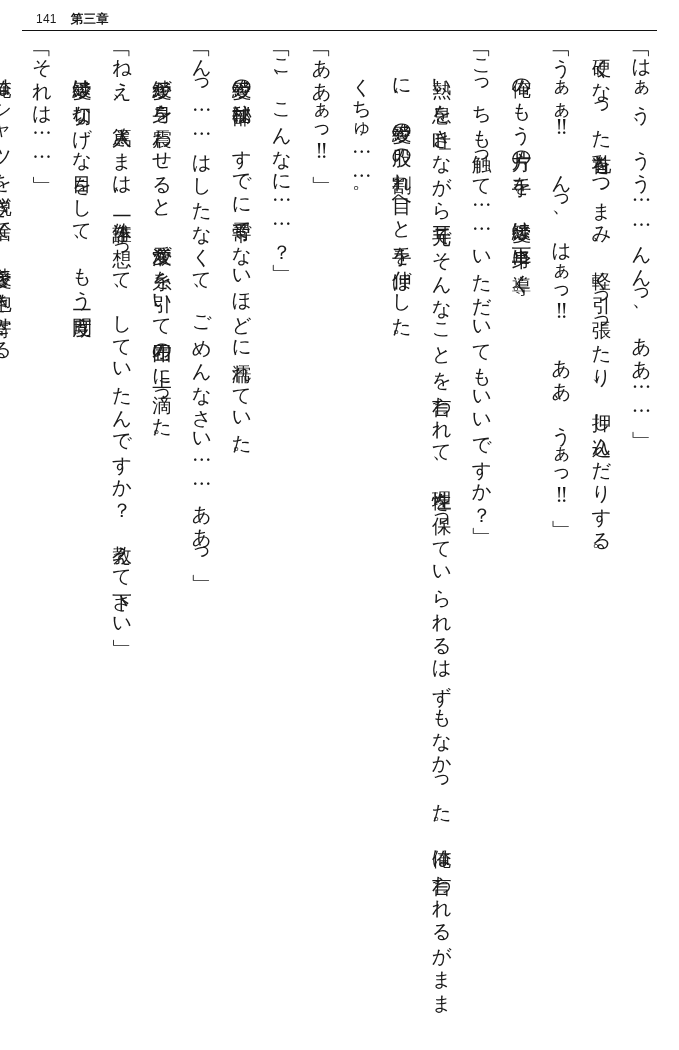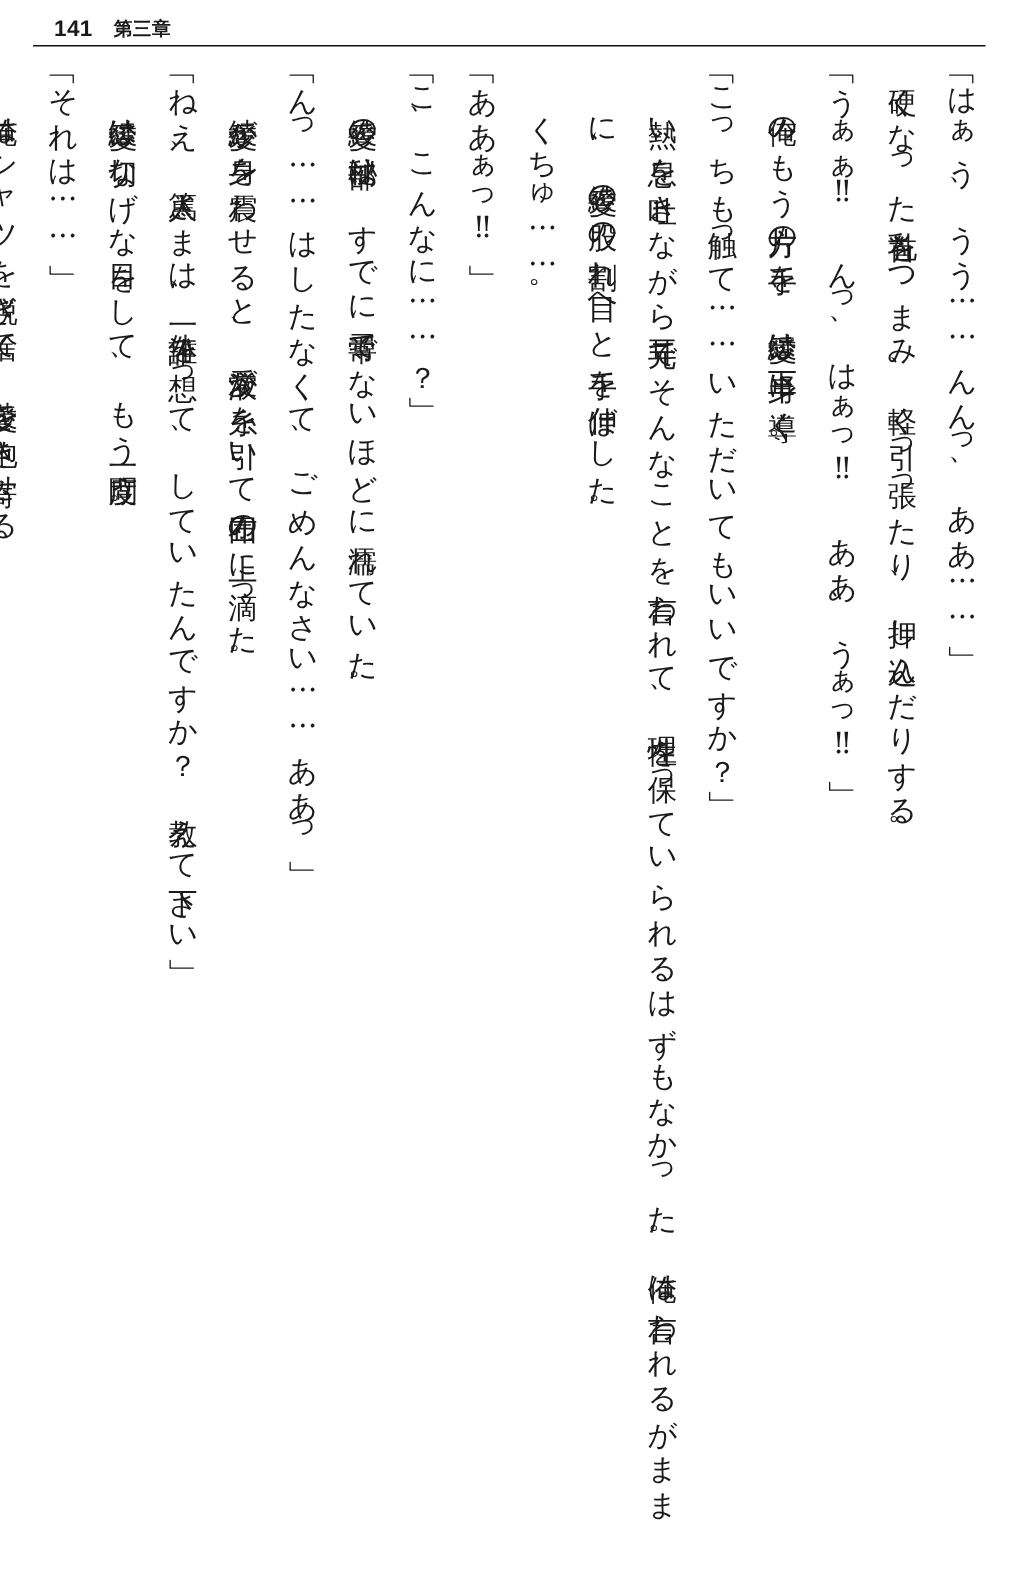--- a/index.html
+++ b/index.html
@@ -27,22 +27,22 @@
     left: 36px;
     right: 36px;
     height: 22px;
     display: flex;
     align-items: center;
     gap: 14px;
     font-size: 12.5px;
     letter-spacing: 0.02em;
   }
   .header .folio {
-    font-weight: bold;
-    font-size: 15px;
+    font-weight: normal;
+    font-size: 12px;
     font-family: "Liberation Sans", sans-serif;
   }
   .header .chap-no {
     font-weight: bold;
     font-size: 12.5px;
   }
   .header .chap-title {
     font-size: 12.5px;
   }
   .rule {

